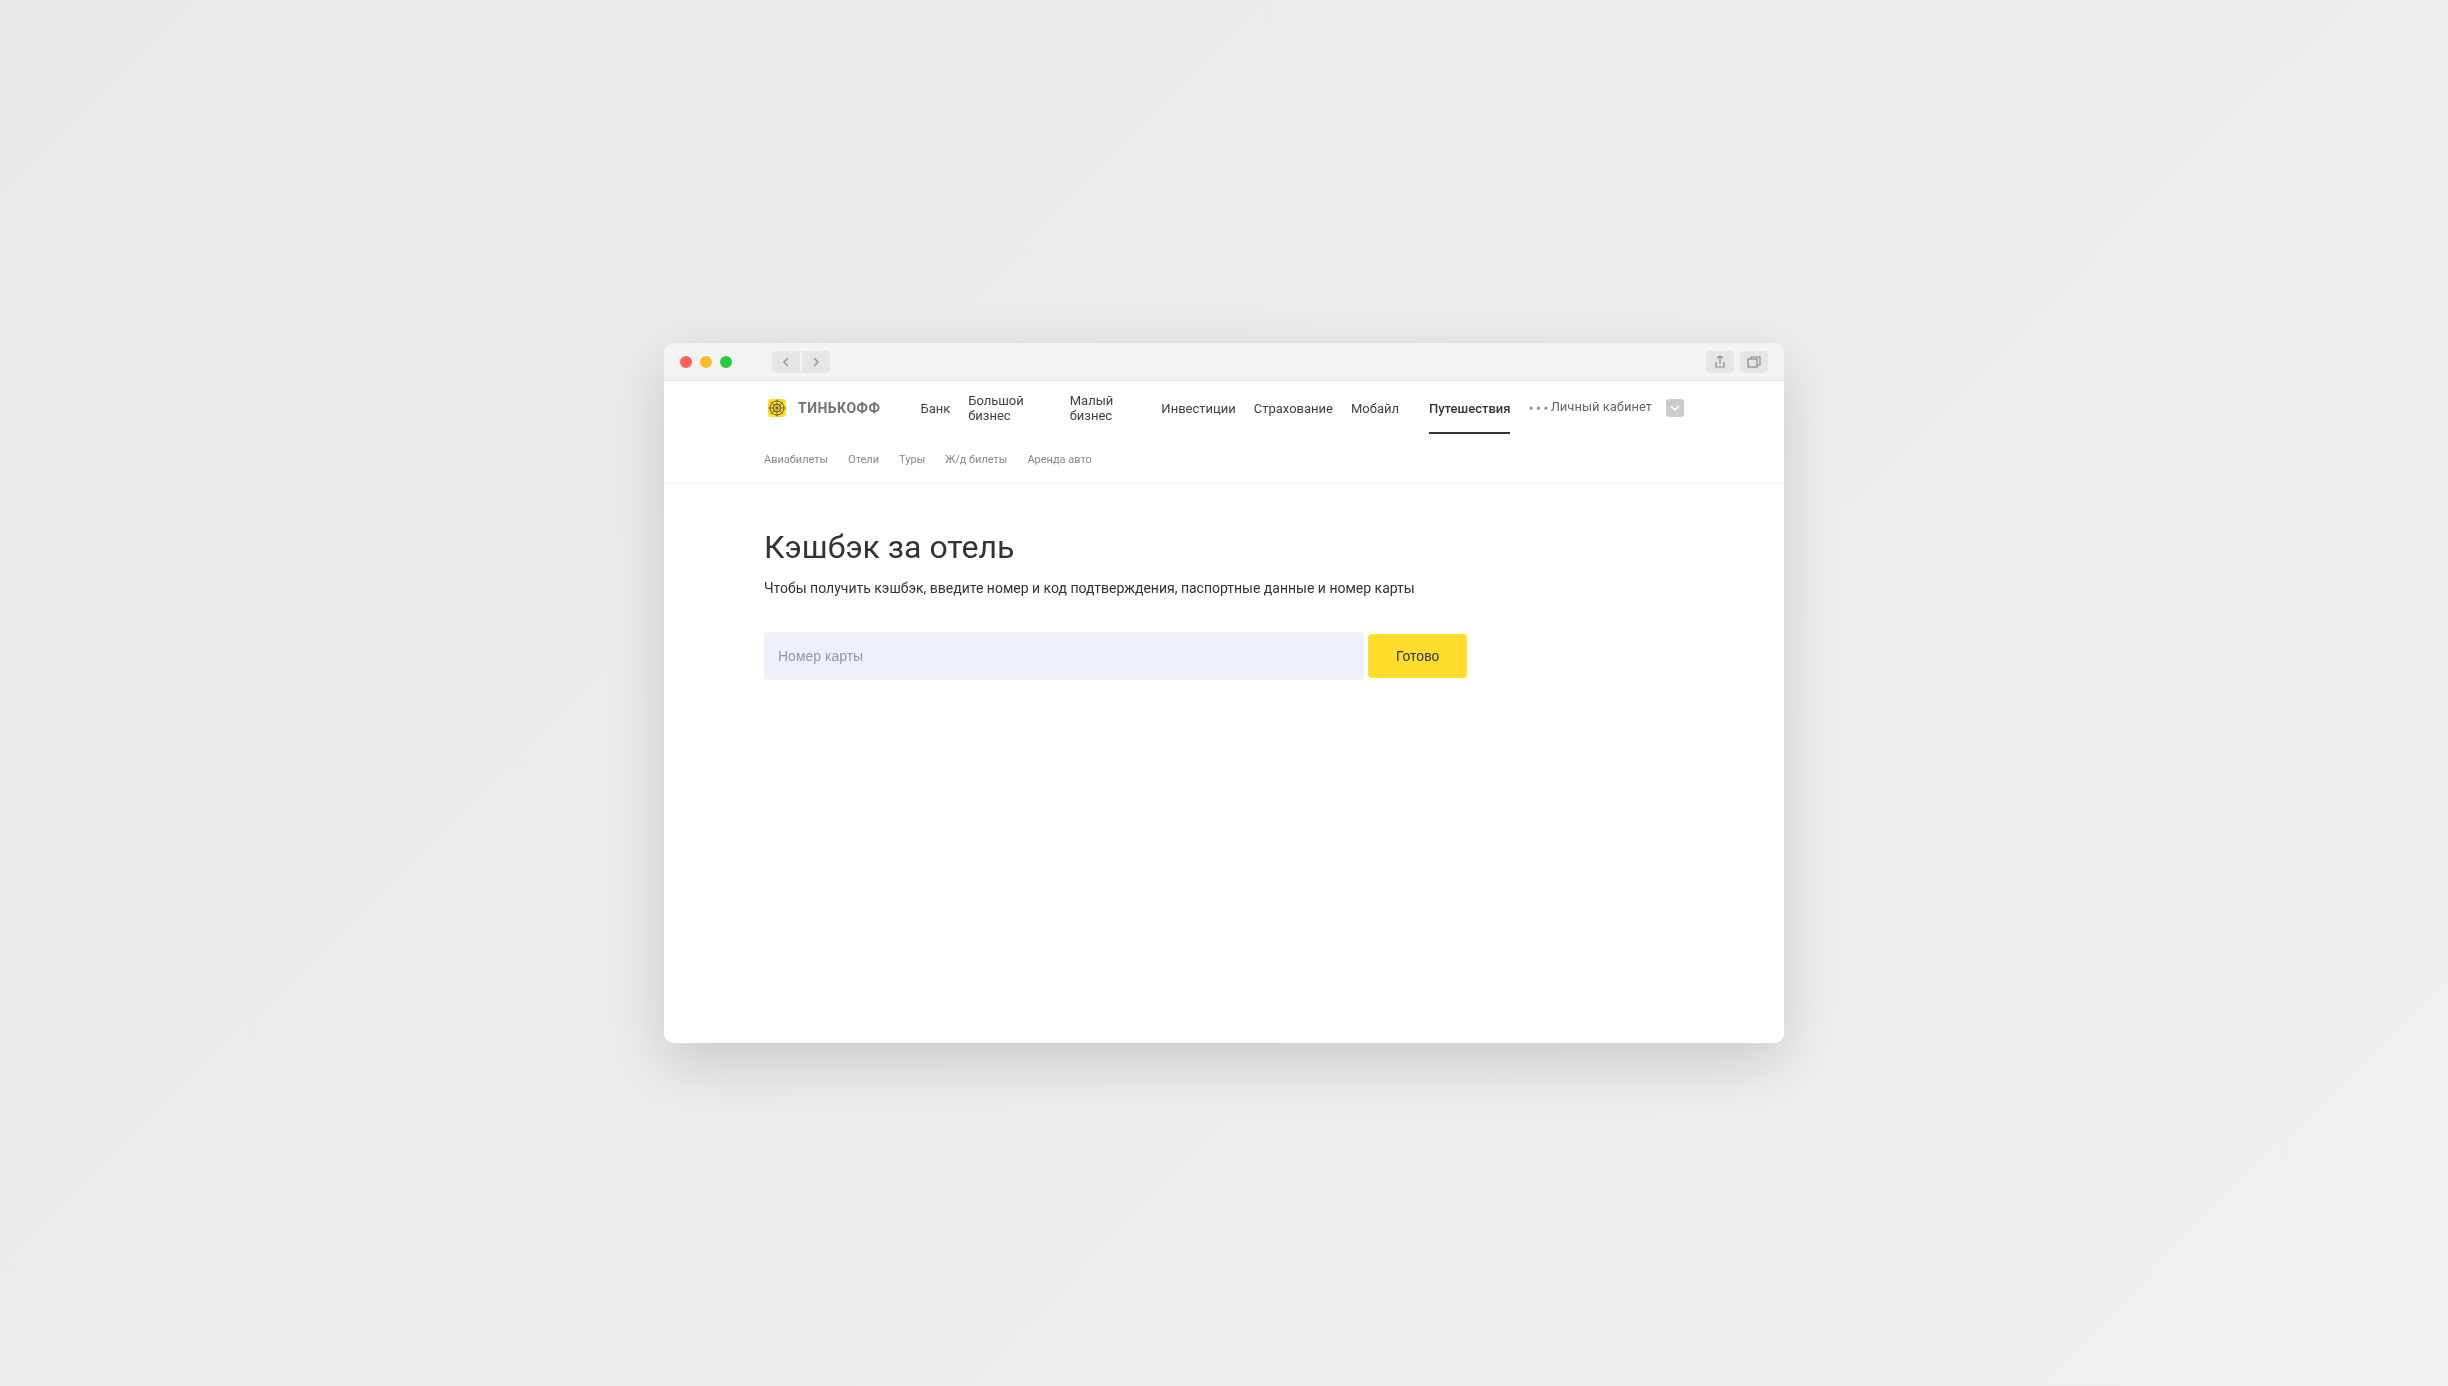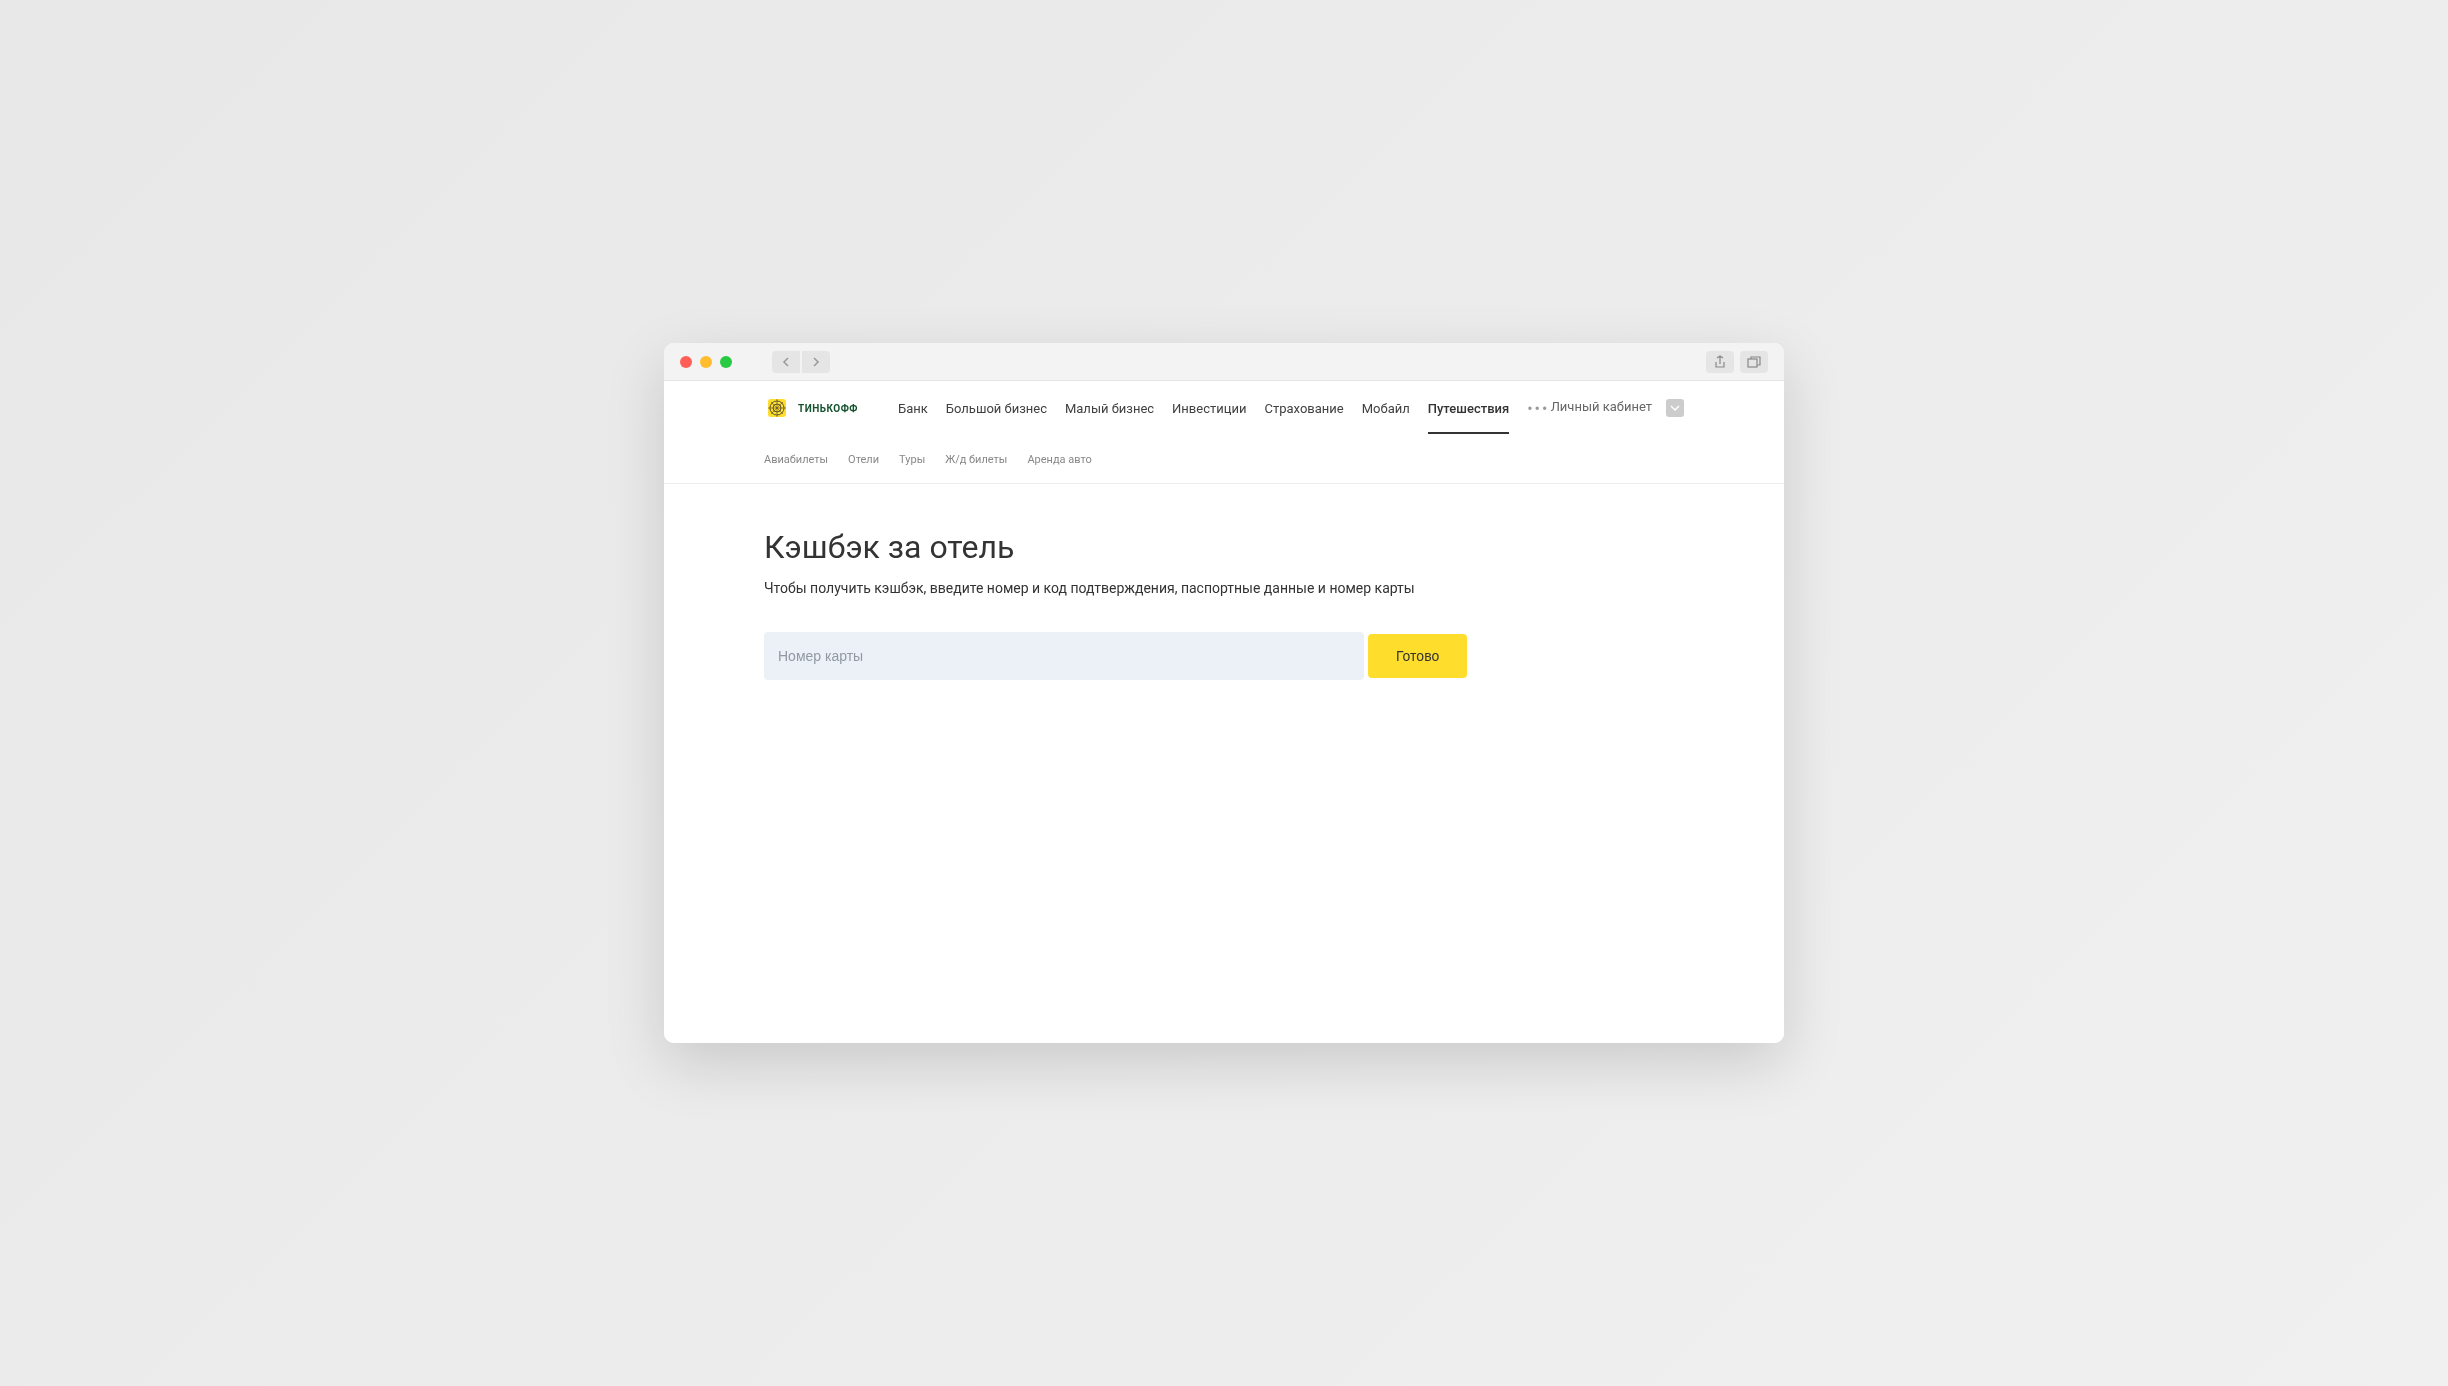--- a/index.html
+++ b/index.html
@@ -100,40 +100,41 @@
       align-items: center;
       gap: 8px;
       margin-right: 40px;
     }
     .logo-icon {
       width: 26px;
       height: 26px;
     }
     .logo-text {
       font-weight: 700;
-      font-size: 10px;
+      font-size: 14px;
       letter-spacing: 0.5px;
-      color: #14532d;
+      color: #737373;
     }
     .main-nav {
       display: flex;
       gap: 18px;
       align-items: center;
       flex: 1;
     }
     .nav-item {
       font-size: 13px;
       color: #404040;
       cursor: pointer;
       padding: 18px 0;
       position: relative;
     }
     .nav-item.active {
       color: #333;
       font-weight: 500;
+      margin-left: 12px;
     }
     .nav-item.active::after {
       content: '';
       position: absolute;
       bottom: 0;
       left: 0;
       right: 0;
       height: 2px;
       background: #333;
     }

